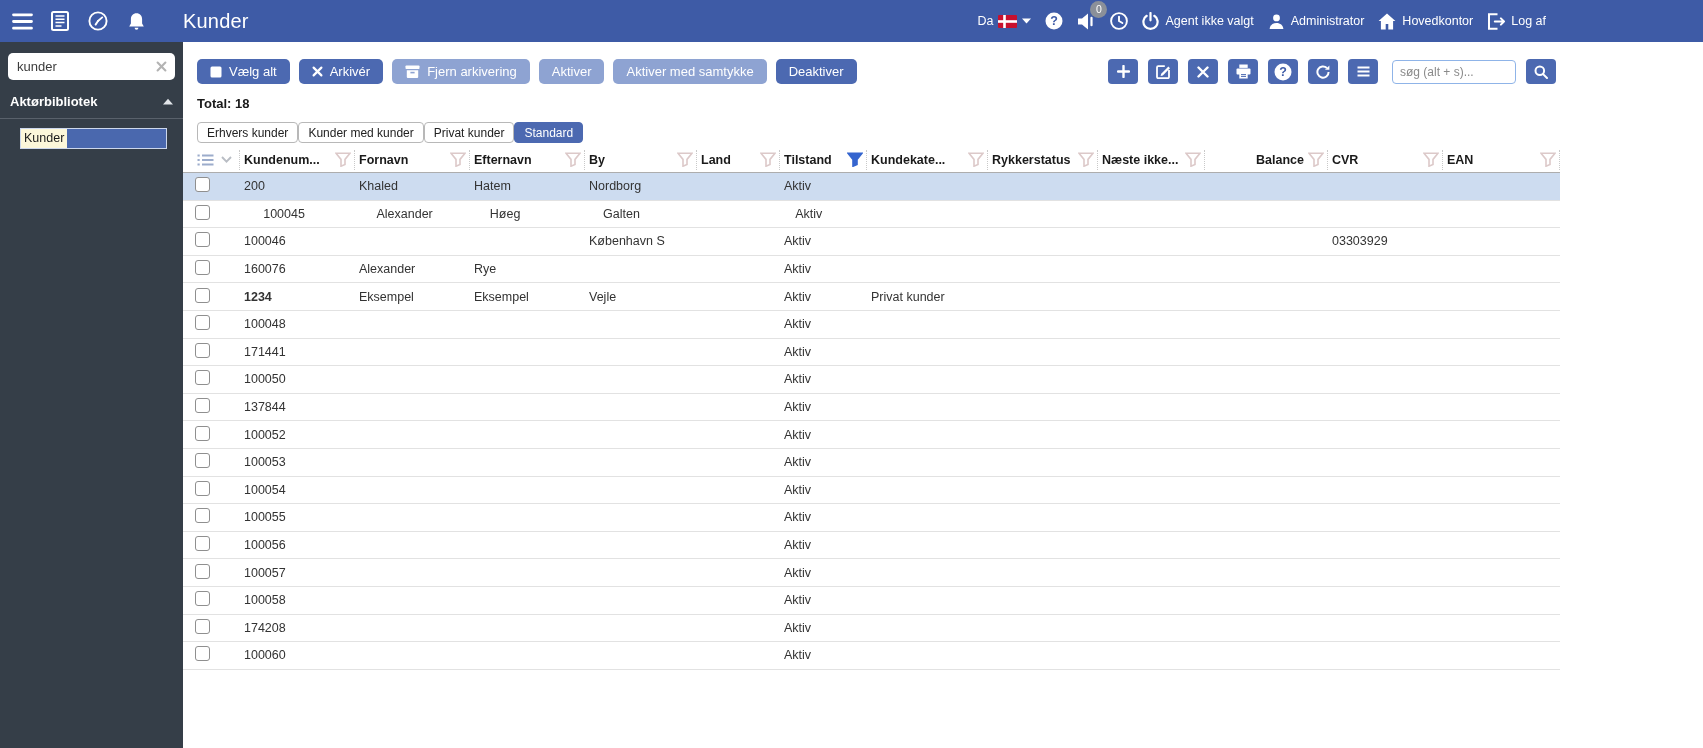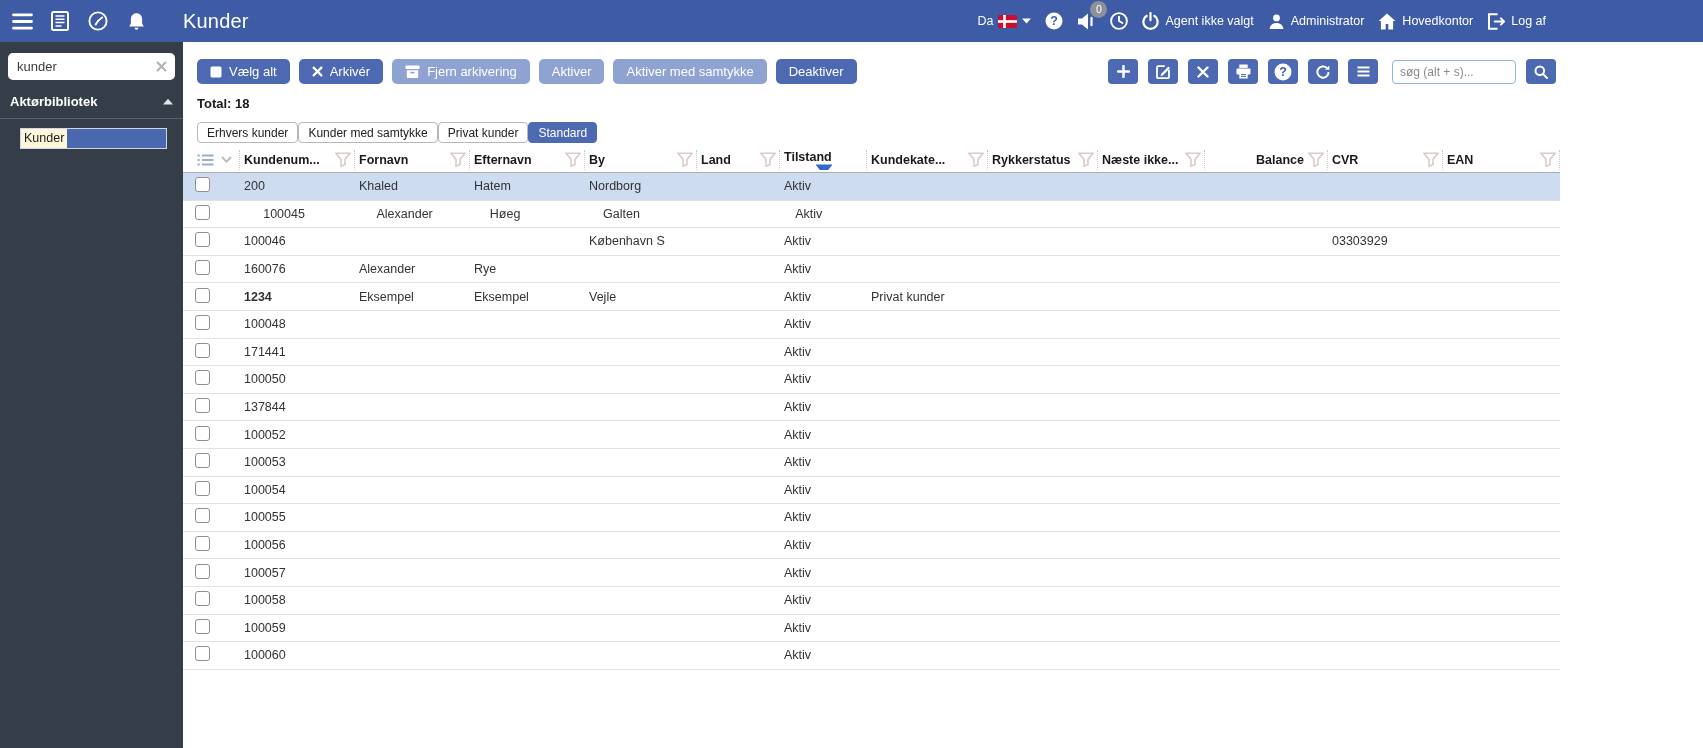--- a/index.html
+++ b/index.html
@@ -315,21 +315,21 @@
             </svg>
           </span>
       </button>
     </div>
   </div>
 
   <div class="total">Total: 18</div>
 
   <div class="filters" id="view-filters">
       <button class="chip">Erhvers kunder</button>
-      <button class="chip">Kunder med samtykke</button>
+      <button class="chip">Kunder med kunder</button>
       <button class="chip">Privat kunder</button>
       <button class="chip active">Standard</button>
     </div>
 
   <div class="grid">
     <div class="grid-header" id="grid-header">
         <div class="gh-cell selector-cell" style="width: 57px;">
           <span style="display: flex;">
             <svg width="17" height="12" viewBox="0 0 17 12">
               <path d="M.5 1.5h2.2M.5 6h2.2M.5 10.5h2.2" stroke="#9caccb" stroke-width="1.8"></path>
@@ -375,21 +375,21 @@
           </span>
         </div>
         <div class="gh-cell" style="width: 83px;">
           <span class="gh-label">Land</span>
           <span class="funnel">
             <svg width="16" height="15" viewBox="0 0 16 15">
               <path d="M1 1.2h14L10 7.4v5.1l-4 1.7V7.4z" fill="none" stroke="#dcc9c9" stroke-width="1.6"></path>
             </svg>
           </span>
         </div>
-        <div class="gh-cell" style="width: 87px; flex-direction: column;">
+        <div class="gh-cell" style="width: 87px;">
           <span class="gh-label">Tilstand</span>
           <span class="funnel">
             <svg width="16" height="15" viewBox="0 0 16 15">
               <path d="M1 1.2h14L10 7.4v5.1l-4 1.7V7.4z" fill="#3565cf" stroke="#3565cf" stroke-width="1.6"></path>
             </svg>
           </span>
         </div>
         <div class="gh-cell" style="width: 121px;">
           <span class="gh-label">Kundekate...</span>
           <span class="funnel">
@@ -675,21 +675,21 @@
           <div class="cell" style="width: 87px;">Aktiv</div>
           <div class="cell" style="width: 121px;"></div>
           <div class="cell" style="width: 110px;"></div>
           <div class="cell" style="width: 107px;"></div>
           <div class="cell right" style="width: 123px;"></div>
           <div class="cell" style="width: 115px;"></div>
           <div class="cell" style="width: 117px;"></div>
         </div>
         <div class="row">
           <div class="cell" style="width: 57px;"><span class="checkbox"></span></div>
-          <div class="cell" style="width: 115px;">100059</div>
+          <div class="cell" style="width: 115px;">174208</div>
           <div class="cell" style="width: 115px;"></div>
           <div class="cell" style="width: 115px;"></div>
           <div class="cell" style="width: 112px;"></div>
           <div class="cell" style="width: 83px;"></div>
           <div class="cell" style="width: 87px;">Aktiv</div>
           <div class="cell" style="width: 121px;"></div>
           <div class="cell" style="width: 110px;"></div>
           <div class="cell" style="width: 107px;"></div>
           <div class="cell right" style="width: 123px;"></div>
           <div class="cell" style="width: 115px;"></div>

